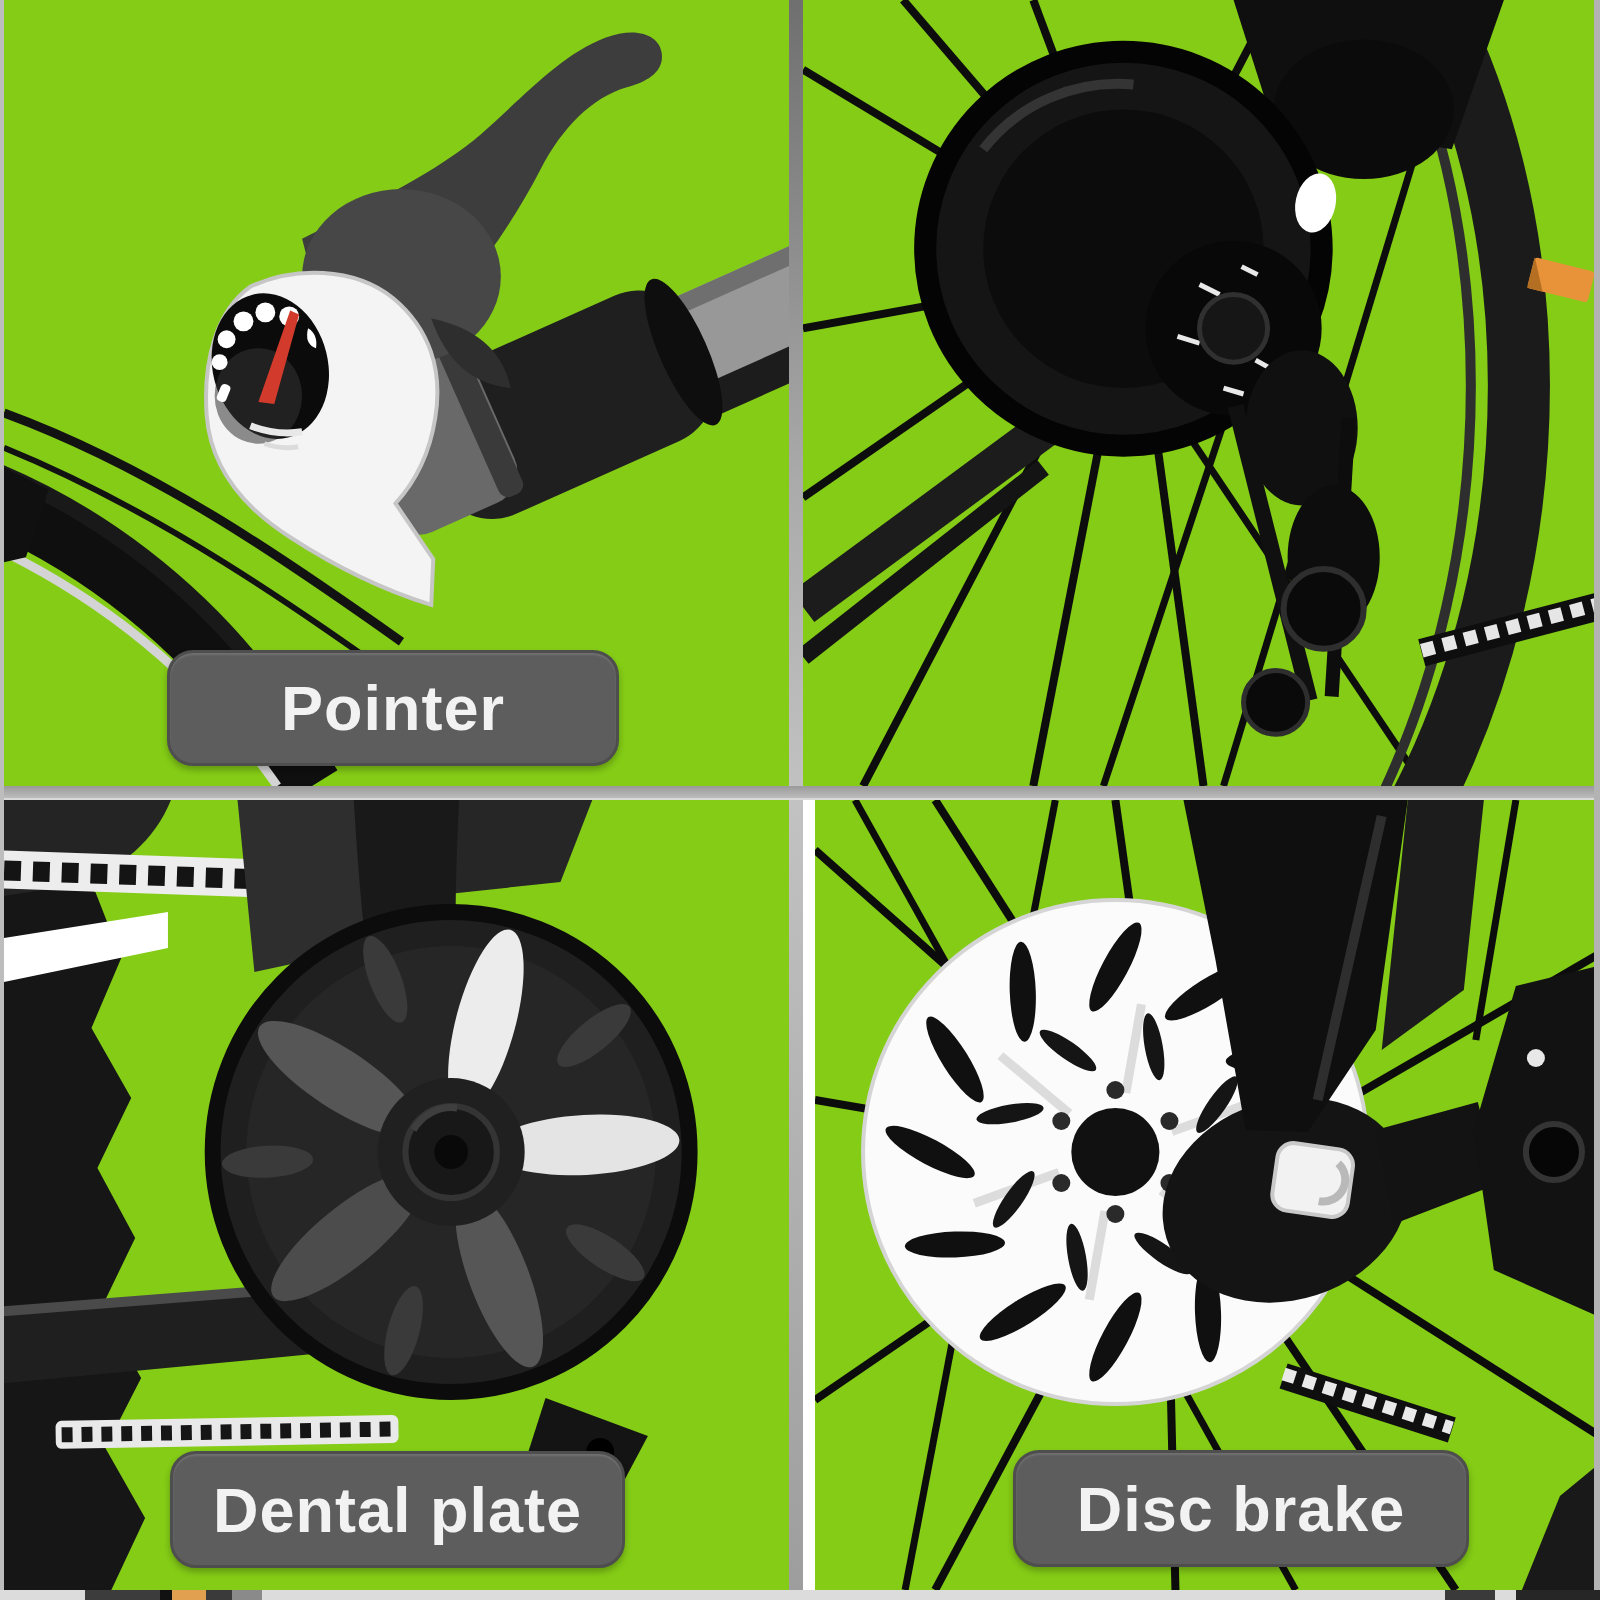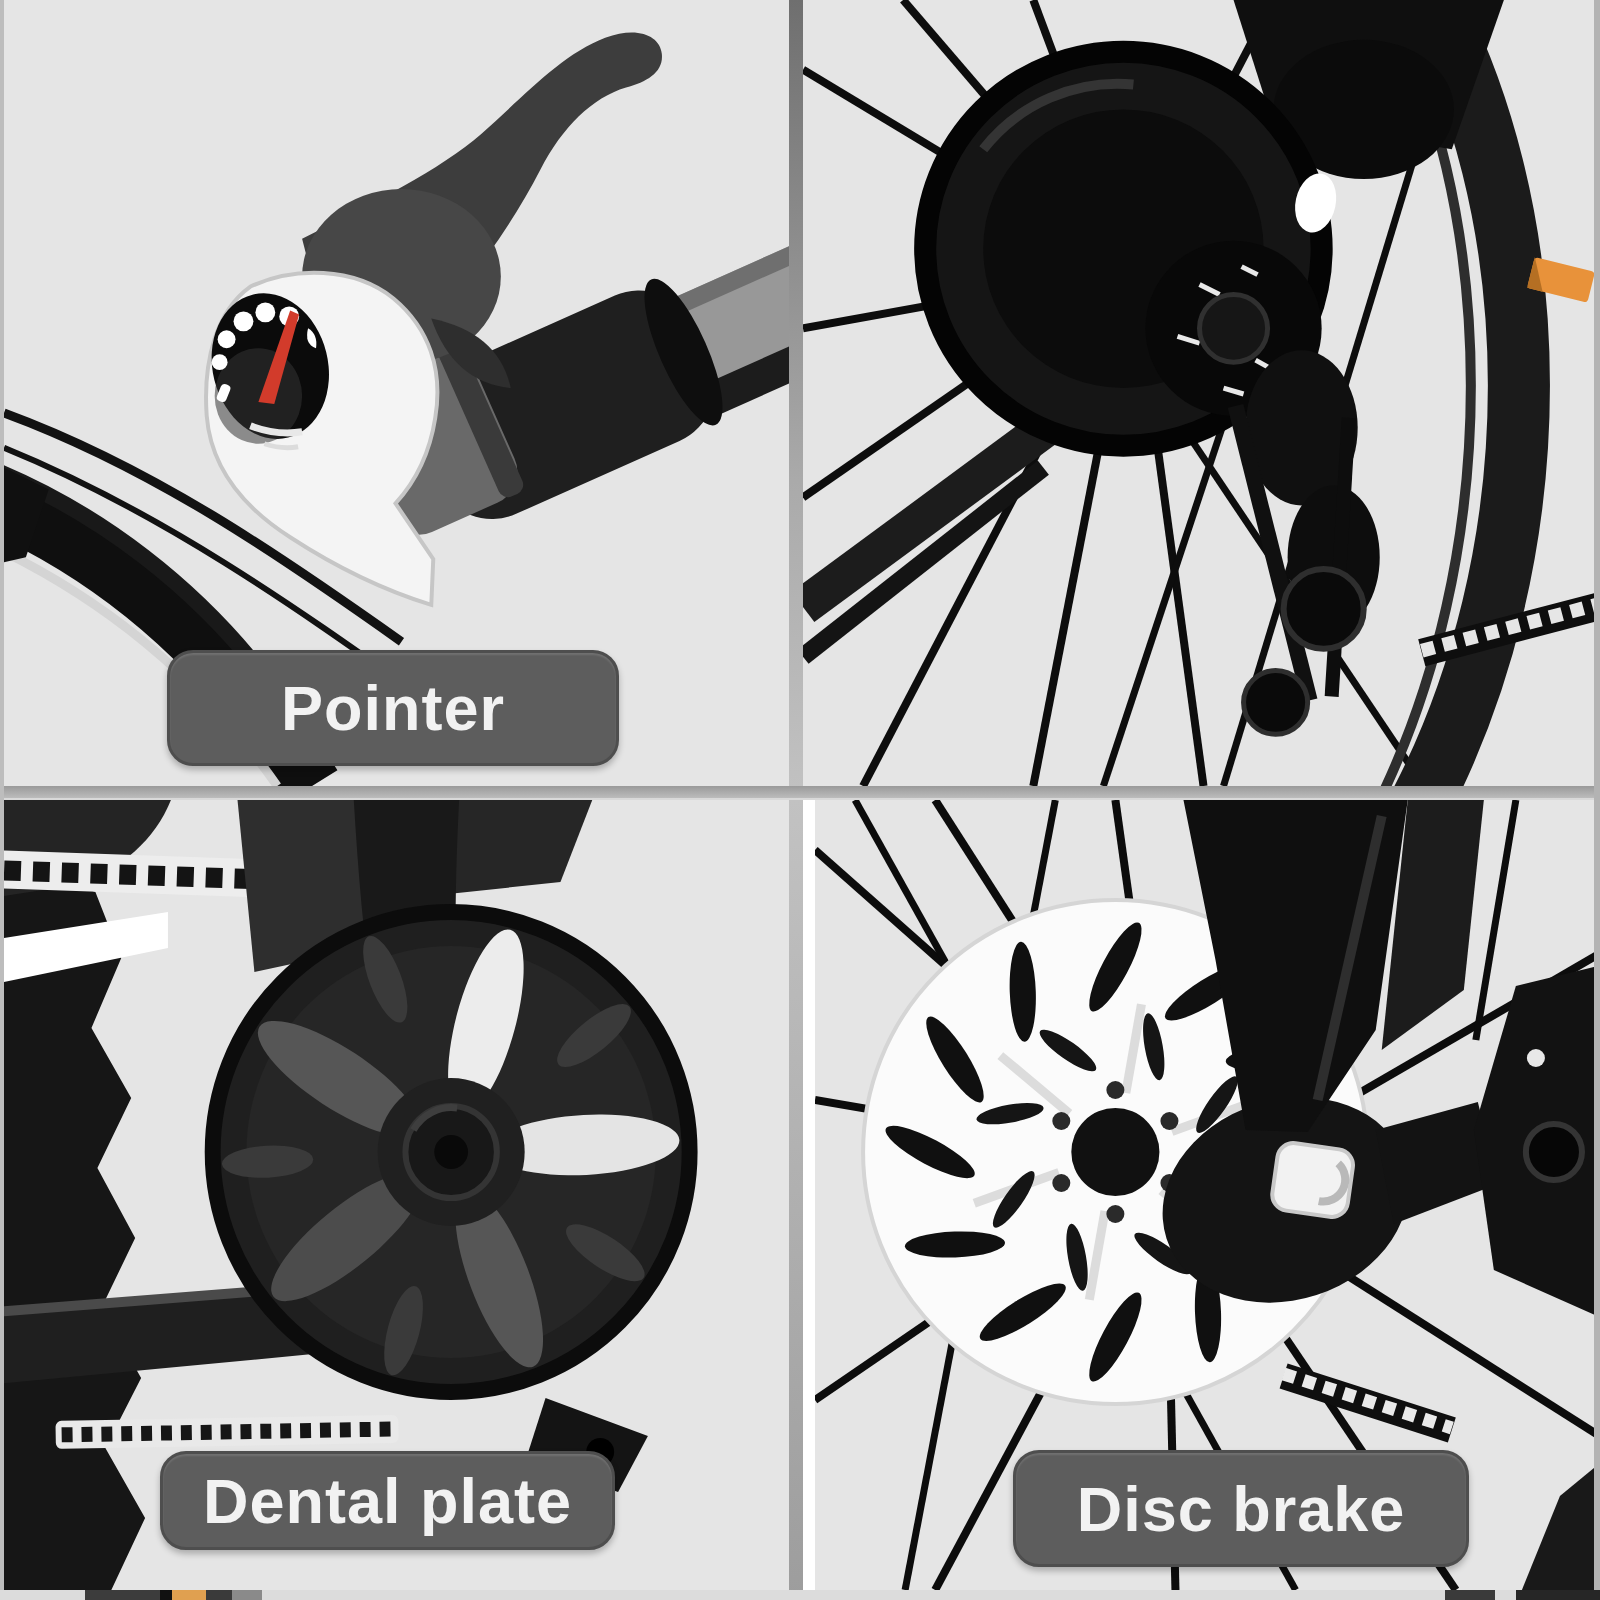--- a/index.html
+++ b/index.html
@@ -1,37 +1,37 @@
 <!DOCTYPE html>
 <html><head>
 <meta charset="utf-8">
 <style>
   html,body{margin:0;padding:0;background:#ffffff;width:1600px;height:1600px;overflow:hidden;}
   #stage{position:relative;width:1600px;height:1600px;background:#ffffff;font-family:"Liberation Sans",sans-serif;}
-  .panel{position:absolute;background:#e5e5e5;overflow:hidden;}
+  .panel{position:absolute;background:#84cc16;overflow:hidden;}
   .panel svg{position:absolute;left:0;top:0;width:100%;height:100%;}
   #panel-tl{left:4px;top:0;width:785px;height:786px;}
   #panel-tr{left:803px;top:0;width:791px;height:786px;}
   #panel-bl{left:4px;top:800px;width:785px;height:790px;}
   #panel-br{left:815px;top:800px;width:791px;height:790px;}
   .divider-v{position:absolute;left:789px;top:0;width:14px;height:1600px;
              background:linear-gradient(180deg,#6f6f6f 0%,#aaaaaa 30%,#c2c2c2 50%,#9d9d9d 100%);}
   .divider-h{position:absolute;left:0;top:786px;width:1600px;height:14px;
              background:linear-gradient(180deg,#9a9a9a,#bcbcbc);border-bottom:2px solid #d9d9d9;box-sizing:border-box;}
   .edge-l{position:absolute;left:0;top:0;width:4px;height:1600px;background:#bdbdbd;}
   .edge-r{position:absolute;left:1594px;top:0;width:6px;height:1600px;background:#b3b3b3;}
   .bottom-strip{position:absolute;left:0;top:1590px;width:1600px;height:10px;background:#dcdcdc;}
   .bottom-strip span{position:absolute;top:0;height:10px;display:block;}
   .pill{position:absolute;display:flex;align-items:center;justify-content:center;
         background:#5d5d5d;border:3px solid #4e4e4e;border-radius:26px;box-sizing:border-box;
         color:#f2f2f2;font-weight:bold;font-size:63px;letter-spacing:1px;
         box-shadow:0 4px 6px rgba(0,0,0,0.25), inset 0 2px 2px rgba(255,255,255,0.12);}
   .pill-tl{left:163px;top:650px;width:452px;height:116px;}
   .pill-tr{left:175px;top:648px;width:446px;height:116px;}
-  .pill-bl{left:156px;top:651px;width:455px;height:99px;}
+  .pill-bl{left:166px;top:651px;width:455px;height:117px;}
   .pill-br{left:198px;top:650px;width:456px;height:117px;}
 </style>
 </head>
 <body>
 
 <div id="stage">
 
   <div class="panel" id="panel-tl">
     <svg viewBox="0 0 790 790" preserveAspectRatio="none">
 

